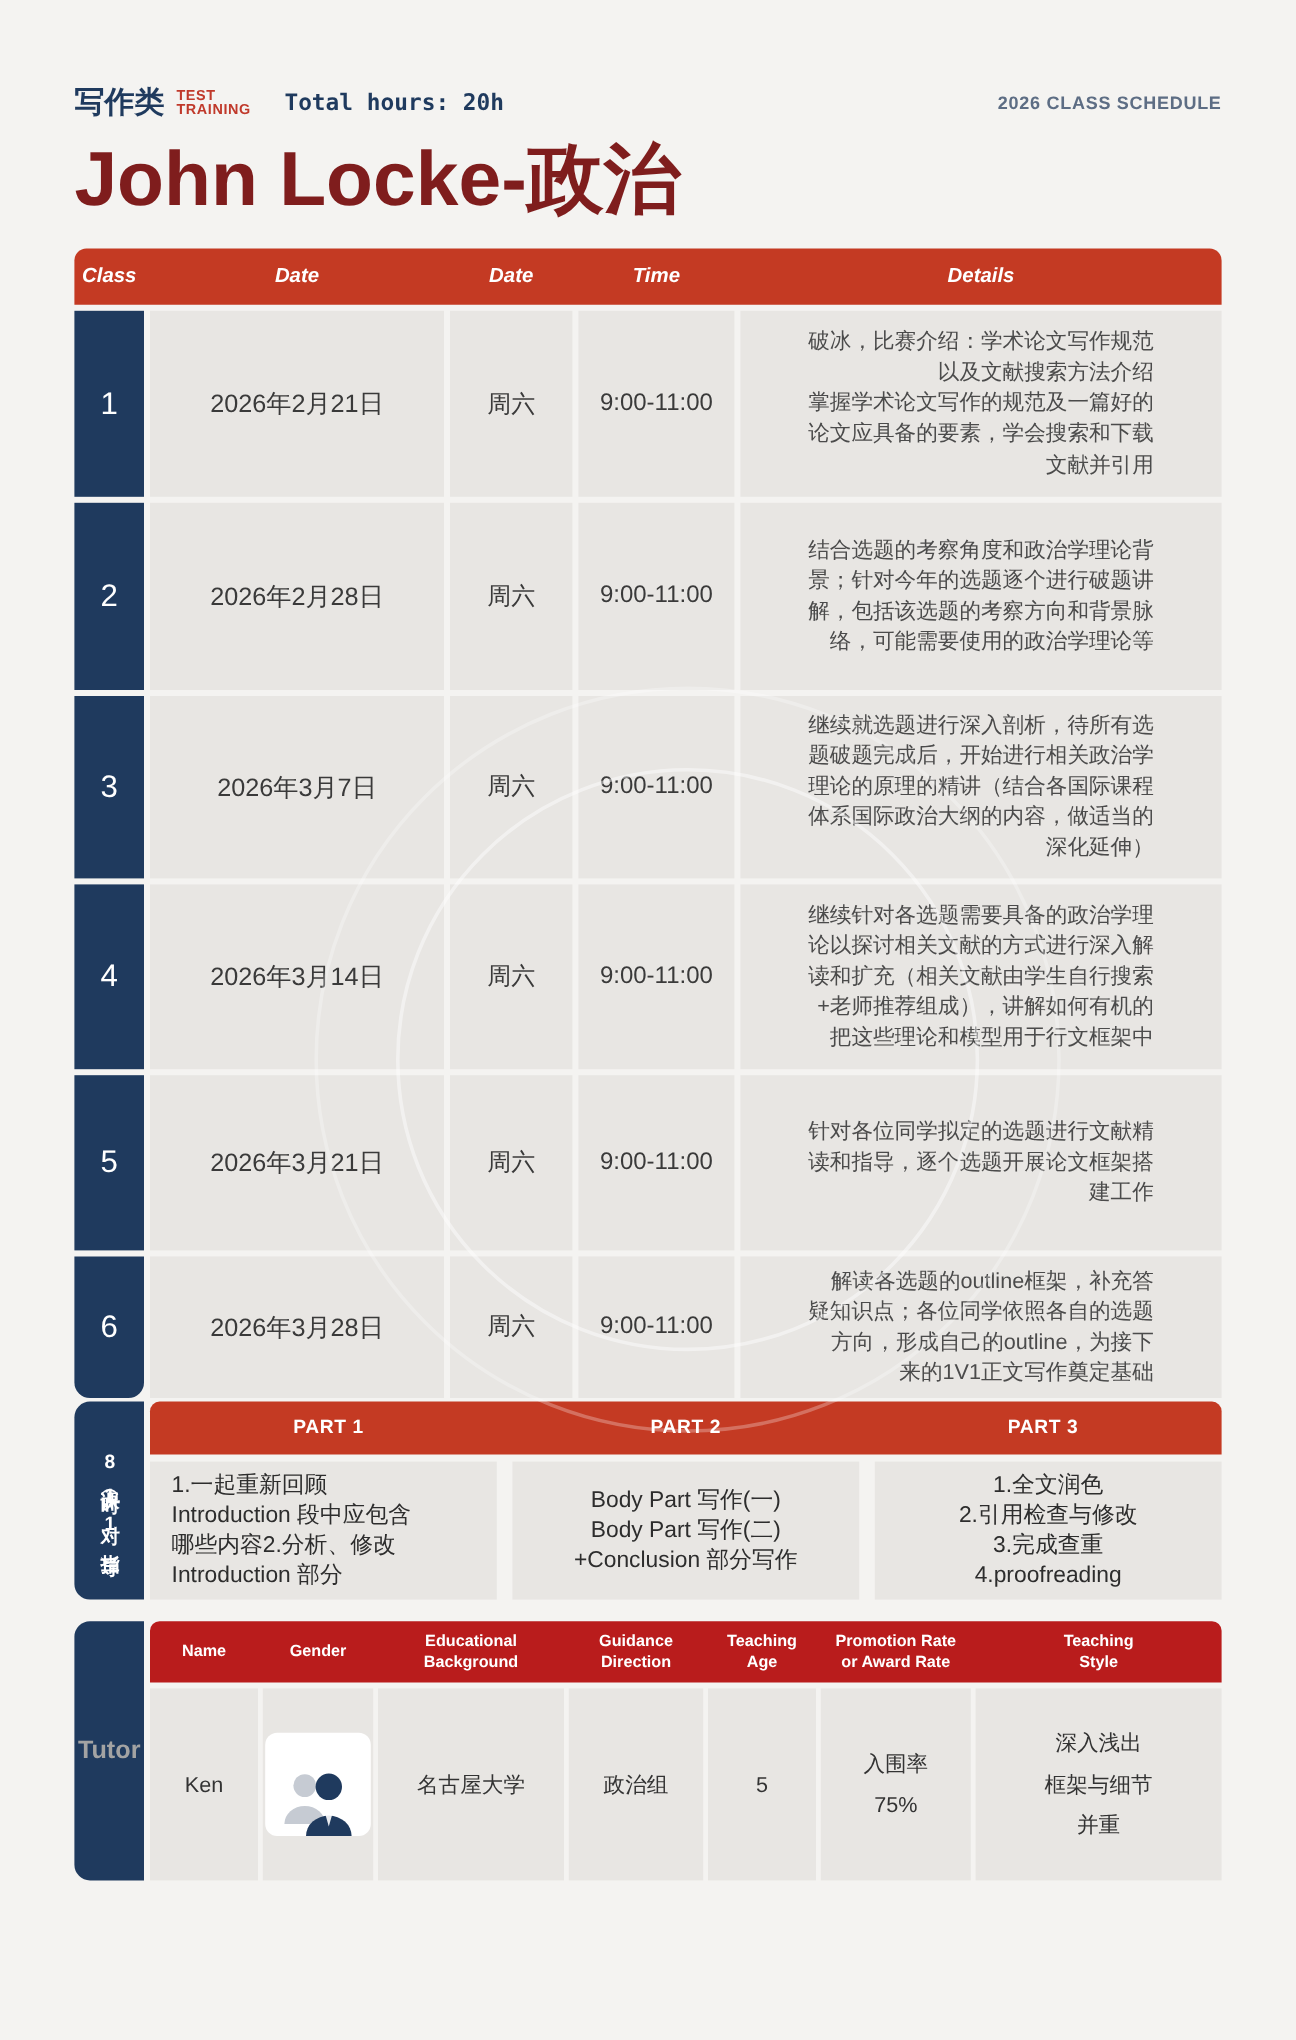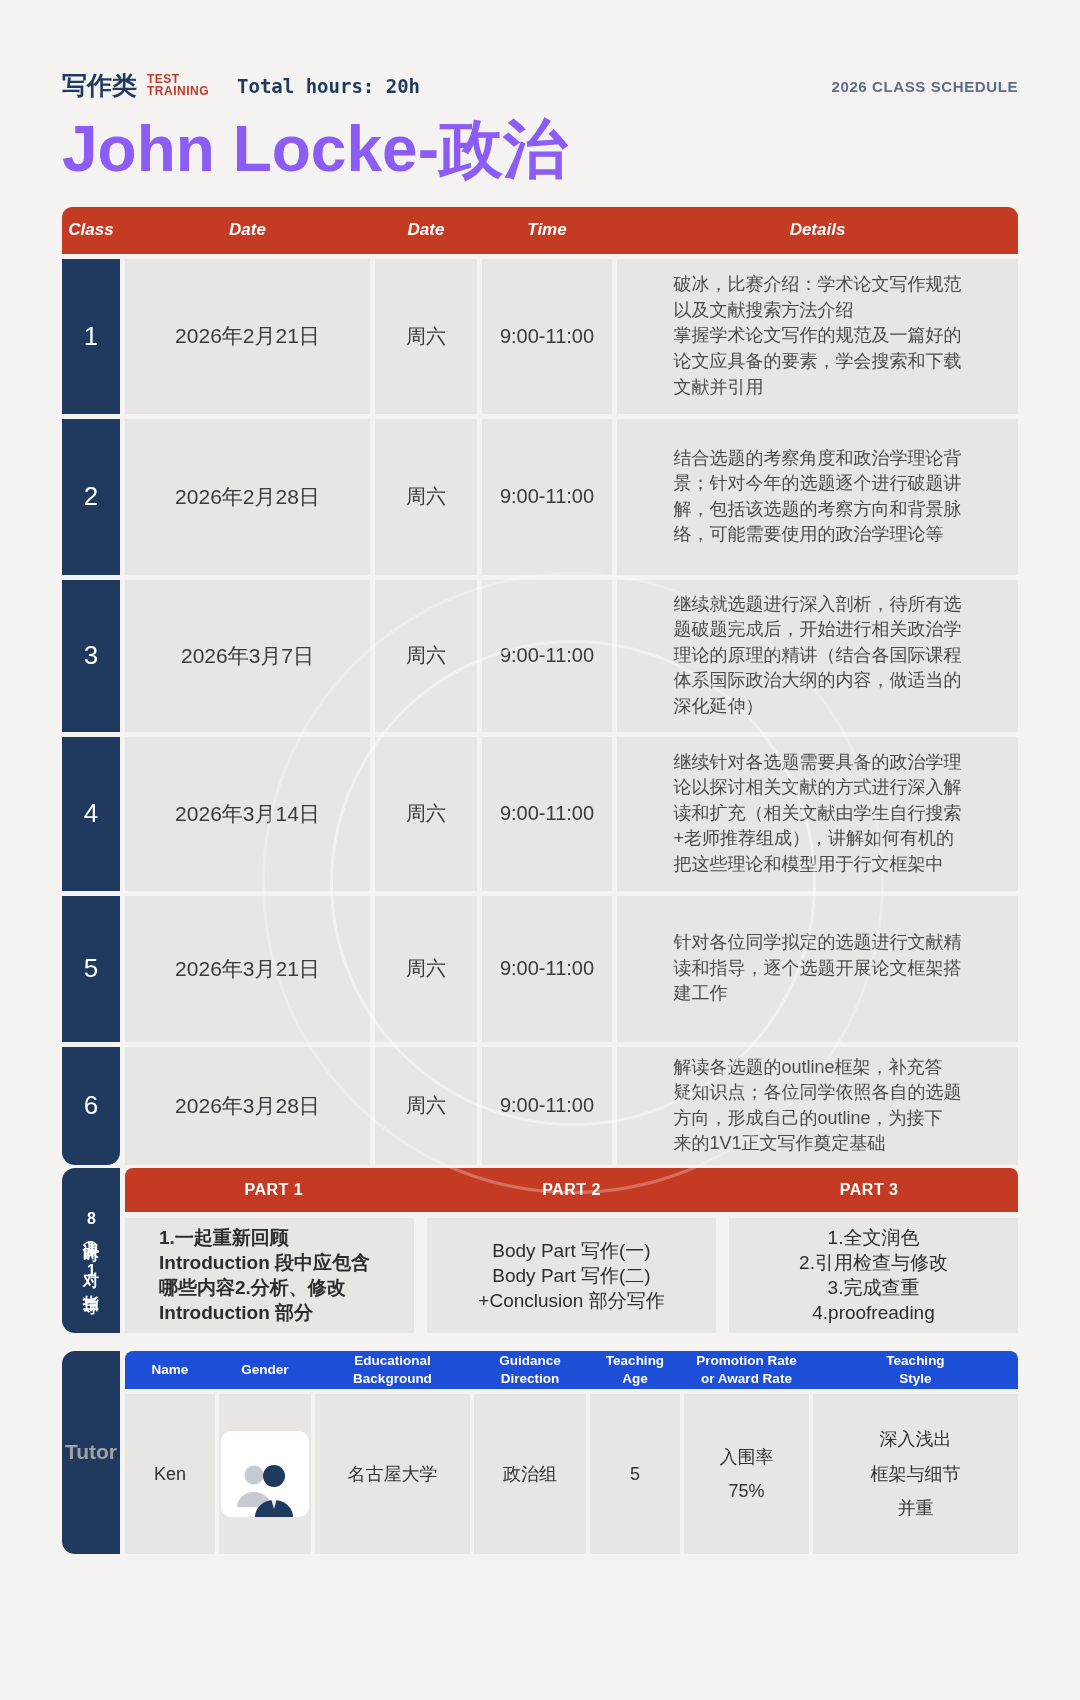--- a/index.html
+++ b/index.html
@@ -23,37 +23,37 @@
   .total-hours{
     margin-left:28px;margin-top:3px;
     font-family:"DejaVu Sans Mono","Liberation Mono",monospace;
     font-size:19px;font-weight:700;color:#1f3a5e;
   }
   .spacer{flex:1;}
   .sched-label{margin-top:6px;font-size:15px;font-weight:700;color:#5d6d84;letter-spacing:.6px;}
 
   .big-title{
     margin:16px 62px 0 62px;
-    font-size:64px;font-weight:600;color:#8b5cf6;line-height:1.05;
+    font-size:64px;font-weight:600;color:#7f1d1d;line-height:1.05;
     letter-spacing:0px;
   }
 
   
   .table-wrap{margin:24px 62px 0 62px;position:relative;z-index:2;}
   .thead{
     display:grid;grid-template-columns:58px 245px 102px 130px 1fr;column-gap:5px;
     background:#c43a23;border-radius:10px 10px 0 0;
     height:47px;align-items:center;margin-bottom:5px;font-style:italic;
   }
   .thead .th{color:#fff;font-size:17px;font-weight:600;text-align:center;}
   .srow{
     display:grid;grid-template-columns:58px 245px 102px 130px 1fr;column-gap:5px;
     margin-bottom:5px;
   }
-  .cell{display:flex;align-items:center;justify-content:center;text-align:left;}
+  .cell{display:flex;align-items:center;justify-content:center;text-align:right;}
   .class-cell{background:#1f3a5e;color:#fff;font-size:26px;font-weight:500;}
   .class-cell.last{border-radius:0 0 13px 13px;}
   .gray{background:#e8e6e3;}
   .date-cell{font-size:21px;color:#3a3a3a;}
   .week-cell,.time-cell{font-size:20px;color:#3a3a3a;}
   .details-cell{
     font-size:18px;color:#4b4b4b;line-height:1.42;
     white-space:pre-line;padding:8px 6px;
   }
 
@@ -73,27 +73,27 @@
     display:grid;grid-template-columns:repeat(3,1fr);
     background:#c43a23;height:44px;align-items:center;border-radius:8px 8px 0 0;
     margin-bottom:6px;
   }
   .part-header .th{color:#fff;font-size:16px;font-weight:700;text-align:center;letter-spacing:.5px;}
   .part-boxes{display:grid;grid-template-columns:repeat(3,1fr);column-gap:13px;}
   .part-box{
     background:#e8e6e3;height:115px;display:flex;align-items:center;justify-content:center;
     font-size:19px;color:#2d2d2d;line-height:1.32;white-space:pre-line;padding:0 8px;
   }
-  .part-box.left-align{justify-content:flex-start;text-align:left;padding-left:34px;font-weight:bold;}
+  .part-box.left-align{justify-content:flex-start;text-align:left;padding-left:18px;}
   .part-box.centered{text-align:center;}
 
   
   .tutor-header{
     display:grid;grid-template-columns:90px 92px 155px 112px 90px 125px 1fr;column-gap:4px;
-    background:#1d4ed8;height:38px;align-items:center;border-radius:8px 8px 0 0;
+    background:#b91c1c;height:51px;align-items:center;border-radius:8px 8px 0 0;
     margin-bottom:5px;
   }
   .tutor-header .th{
     color:#fff;font-size:13.5px;font-weight:600;text-align:center;
     line-height:1.3;white-space:pre-line;
   }
   .tutor-row{
     display:grid;grid-template-columns:90px 92px 155px 112px 90px 125px 1fr;column-gap:4px;
     height:160px;
   }

